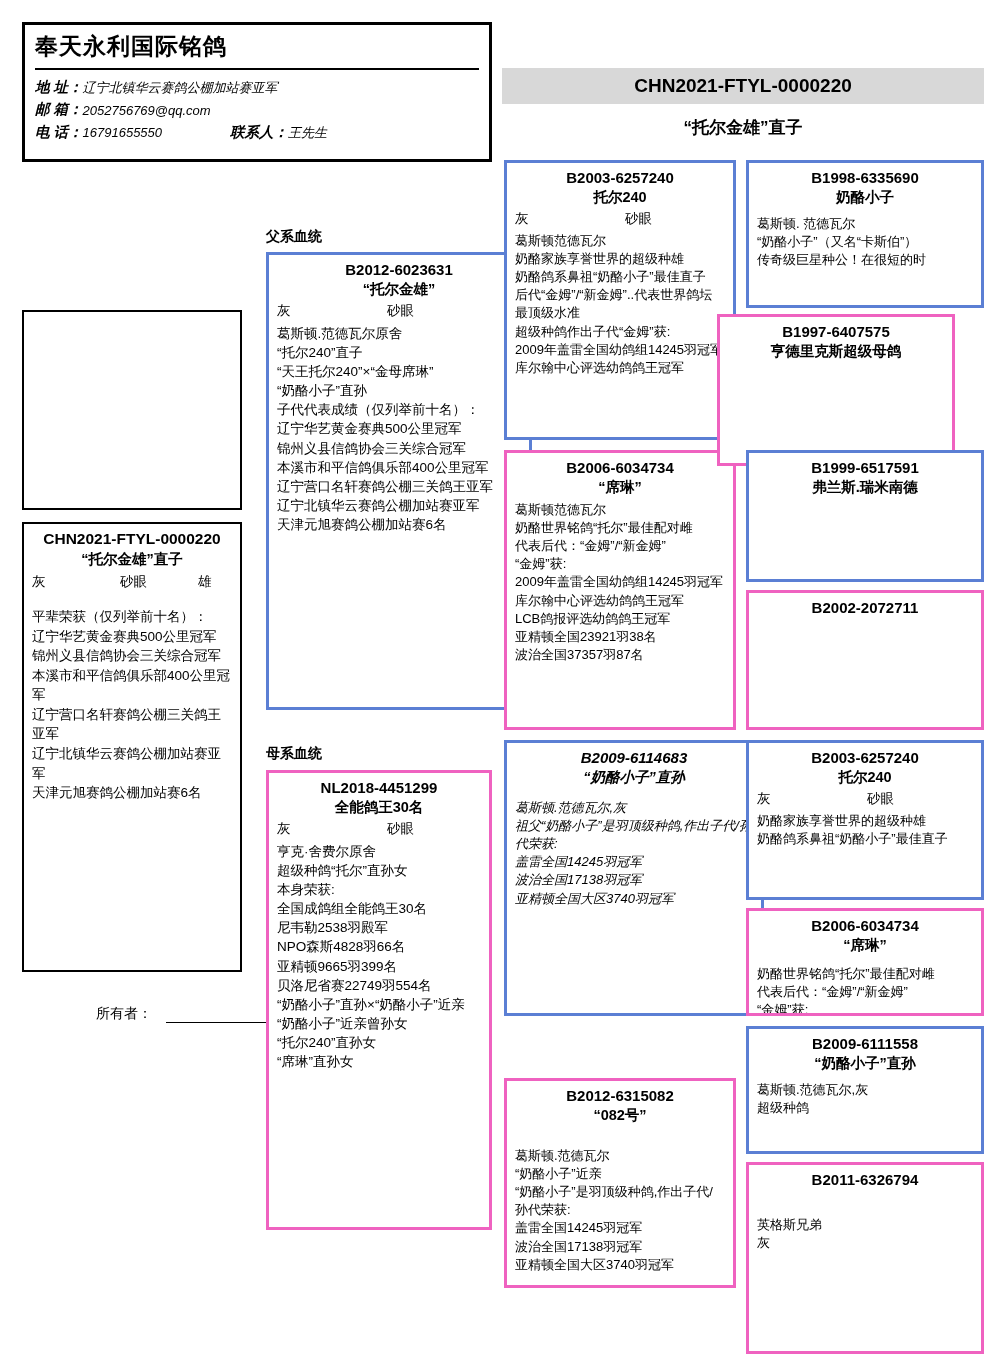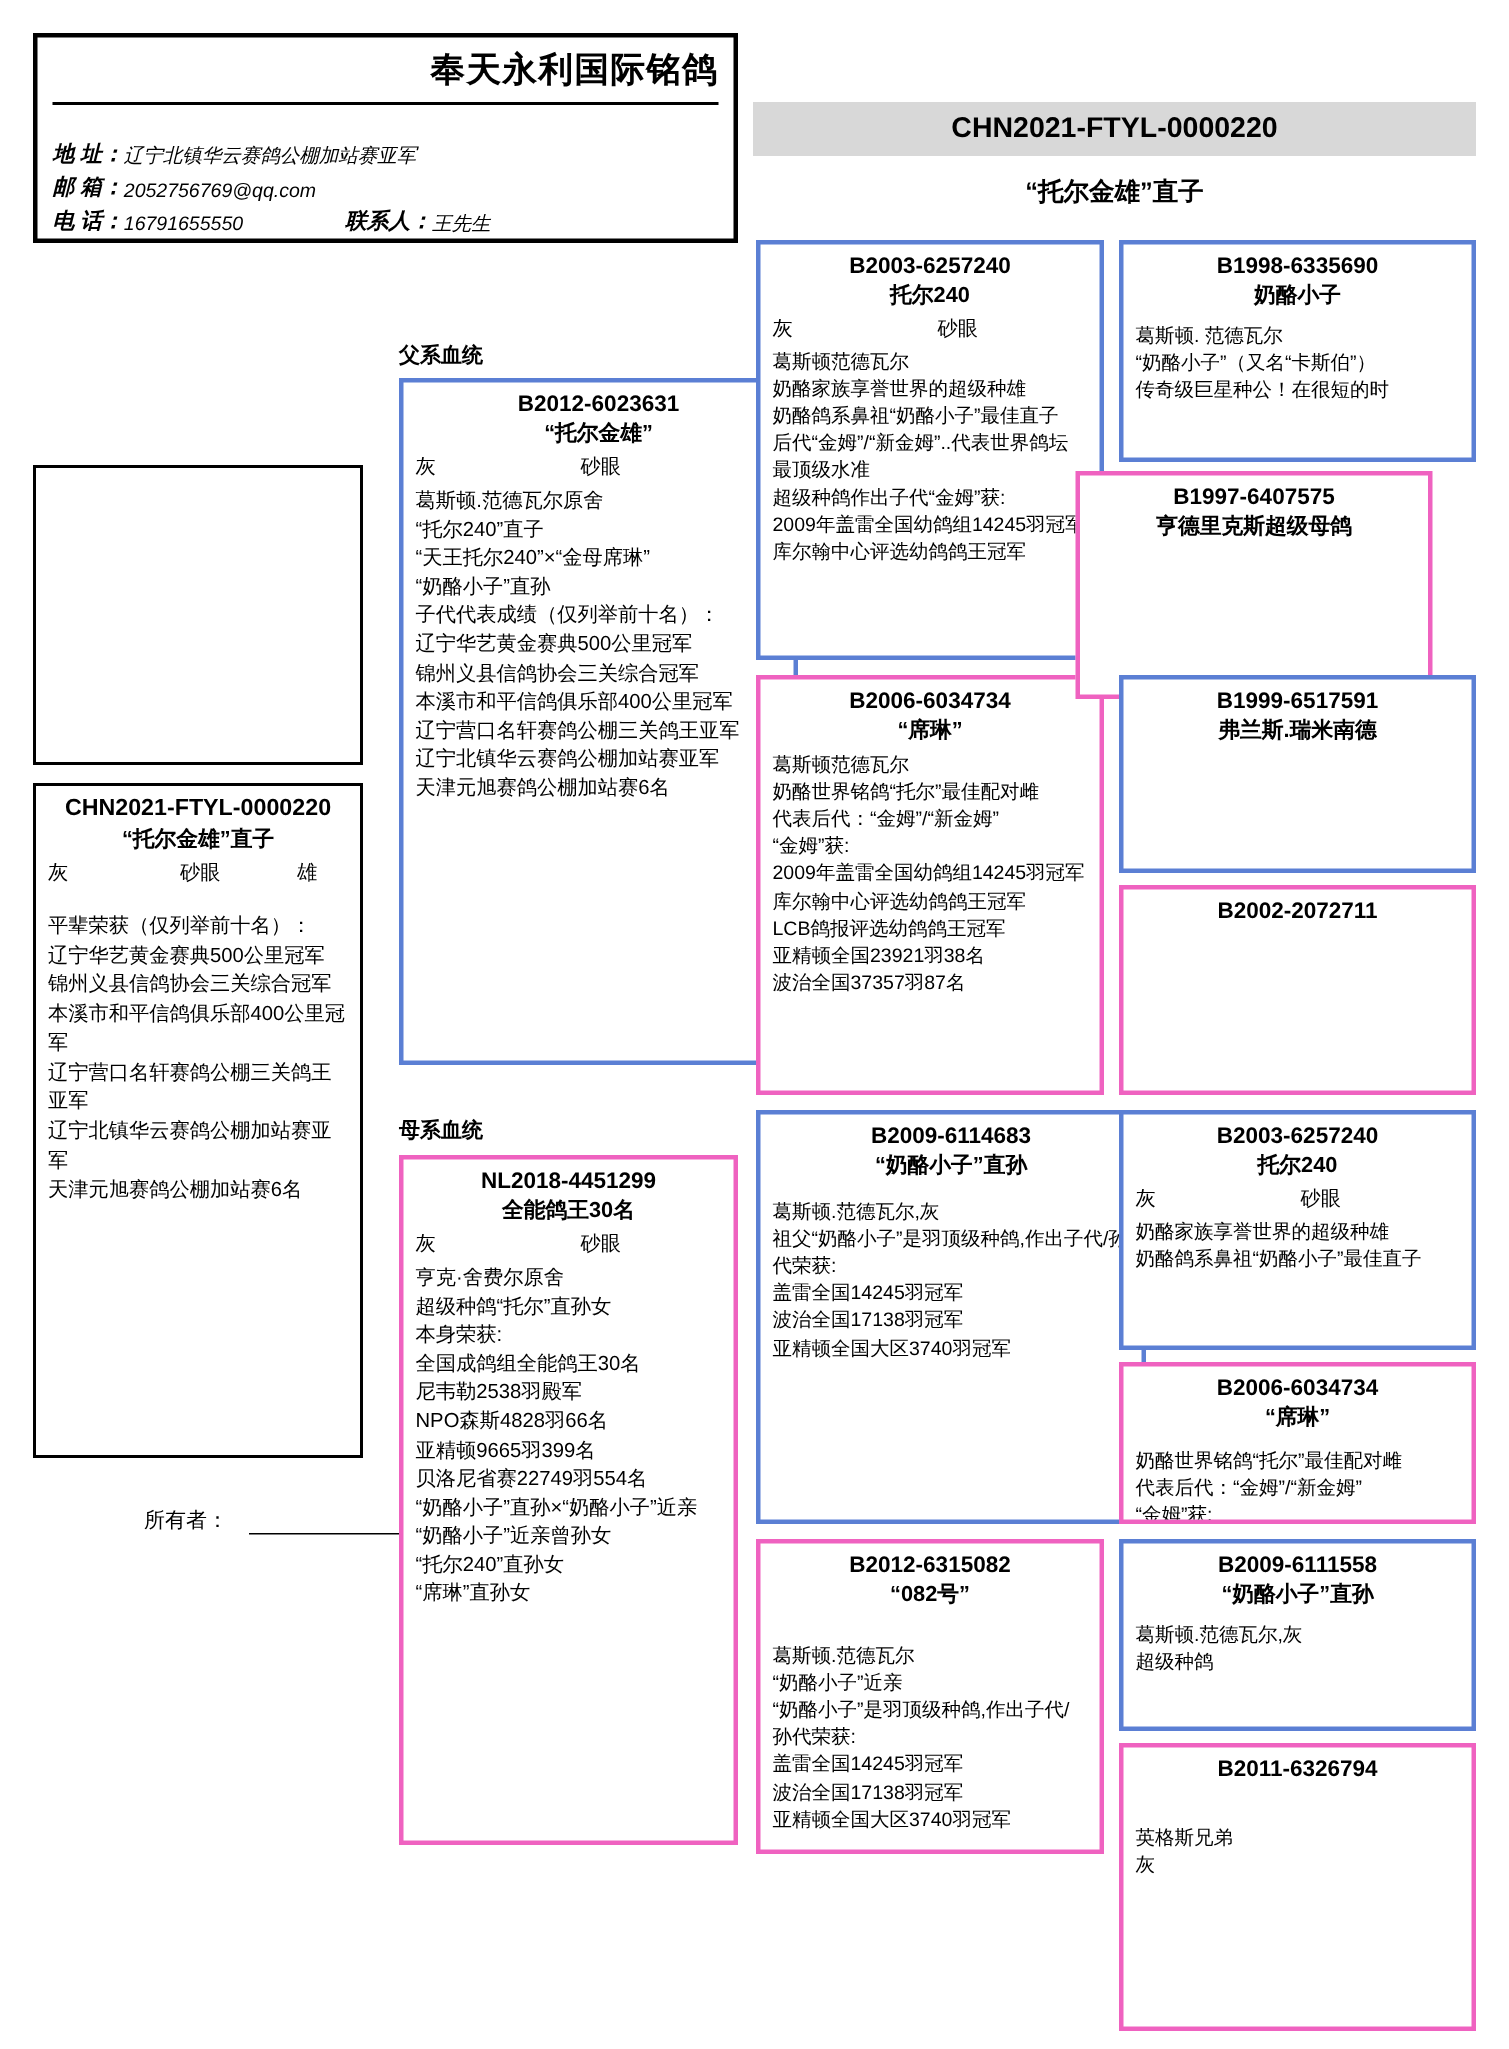--- a/index.html
+++ b/index.html
@@ -12,22 +12,22 @@
   }
   .page { position: relative; width: 1006px; height: 1366px; overflow: hidden; }
 
   
   .header-box {
     position: absolute; left: 22px; top: 22px; width: 470px; height: 140px;
     border: 3px solid #000; background: #fff;
     padding: 6px 10px 6px 10px;
   }
   .header-title {
-    text-align: right; font-size: 23px; font-weight: bold; letter-spacing: 1px;
-    padding-bottom: 6px; border-bottom: 2px solid #000; margin-bottom: 22px;
+    text-align: left; font-size: 23px; font-weight: bold; letter-spacing: 1px;
+    padding-bottom: 6px; border-bottom: 2px solid #000; margin-bottom: 6px;
   }
   .hrow { display: flex; align-items: flex-end; font-size: 14.5px; line-height: 1.55; font-style: italic; }
   .hlabel { font-weight: bold; white-space: pre; }
   .hvalue { font-size: 13px; }
   .hrow .spacer { display: inline-block; width: 68px; }
 
   
   .ring-banner {
     position: absolute; left: 502px; top: 68px; width: 482px; height: 36px;
     background: #d8d8d8; display: flex; align-items: center; justify-content: center;
@@ -202,31 +202,31 @@
 奶酪世界铭鸽“托尔”最佳配对雌
 代表后代：“金姆”/“新金姆”
 “金姆”获:
 2009年盖雷全国幼鸽组14245羽冠军
 库尔翰中心评选幼鸽鸽王冠军
 LCB鸽报评选幼鸽鸽王冠军
 亚精顿全国23921羽38名
 波治全国37357羽87名</div>
   </div>
 
-  <div class="card blue" style="left:504px; top:740px; width:260px; height:276px;">
+  <div class="card blue" style="left:504px; top:740px; width:260px; height:276px;font-style:italic;">
     <div class="ttl">B2009-6114683</div>
     <div class="ttl2">“奶酪小子”直孙</div>
     <div class="body small" style="margin-top:12px;">葛斯顿.范德瓦尔,灰
 祖父“奶酪小子”是羽顶级种鸽,作出子代/孙代荣获:
 盖雷全国14245羽冠军
 波治全国17138羽冠军
 亚精顿全国大区3740羽冠军</div>
   </div>
 
-  <div class="card pink" style="left:504px; top:1026px; width:232px; height:210px;">
+  <div class="card pink" style="left:504px; top:1078px; width:232px; height:210px;">
     <div class="ttl">B2012-6315082</div>
     <div class="ttl2">“082号”</div>
     <div class="body small" style="margin-top:22px;">葛斯顿.范德瓦尔
 “奶酪小子”近亲
 “奶酪小子”是羽顶级种鸽,作出子代/孙代荣获:
 盖雷全国14245羽冠军
 波治全国17138羽冠军
 亚精顿全国大区3740羽冠军</div>
   </div>
 

